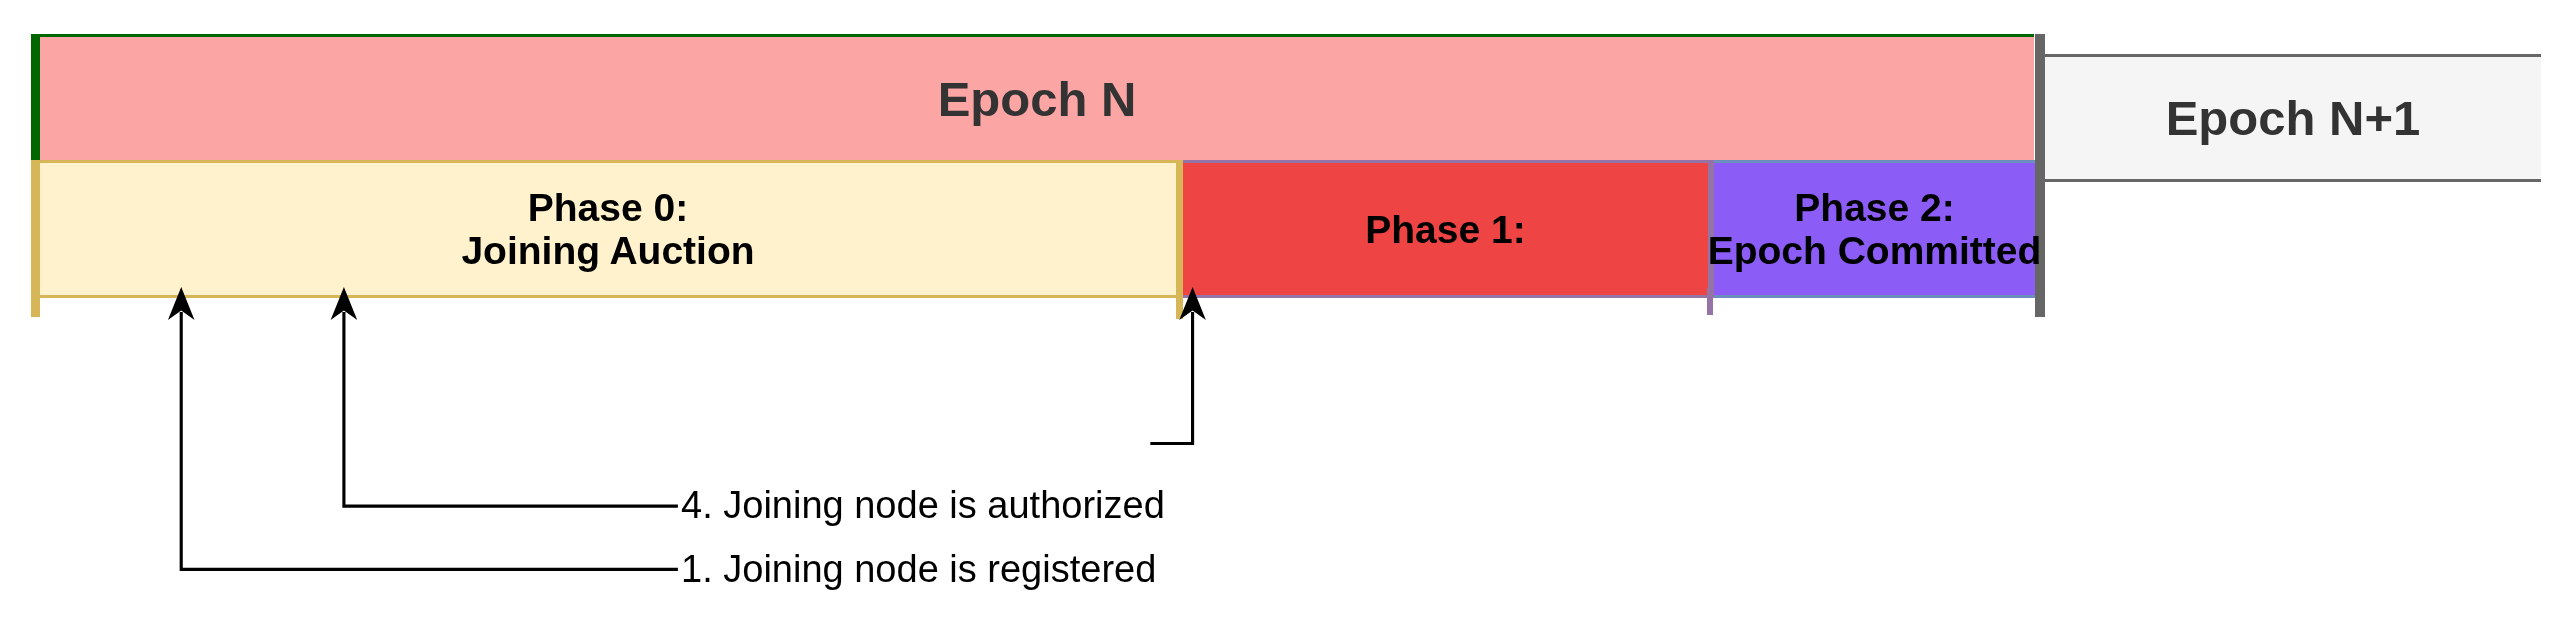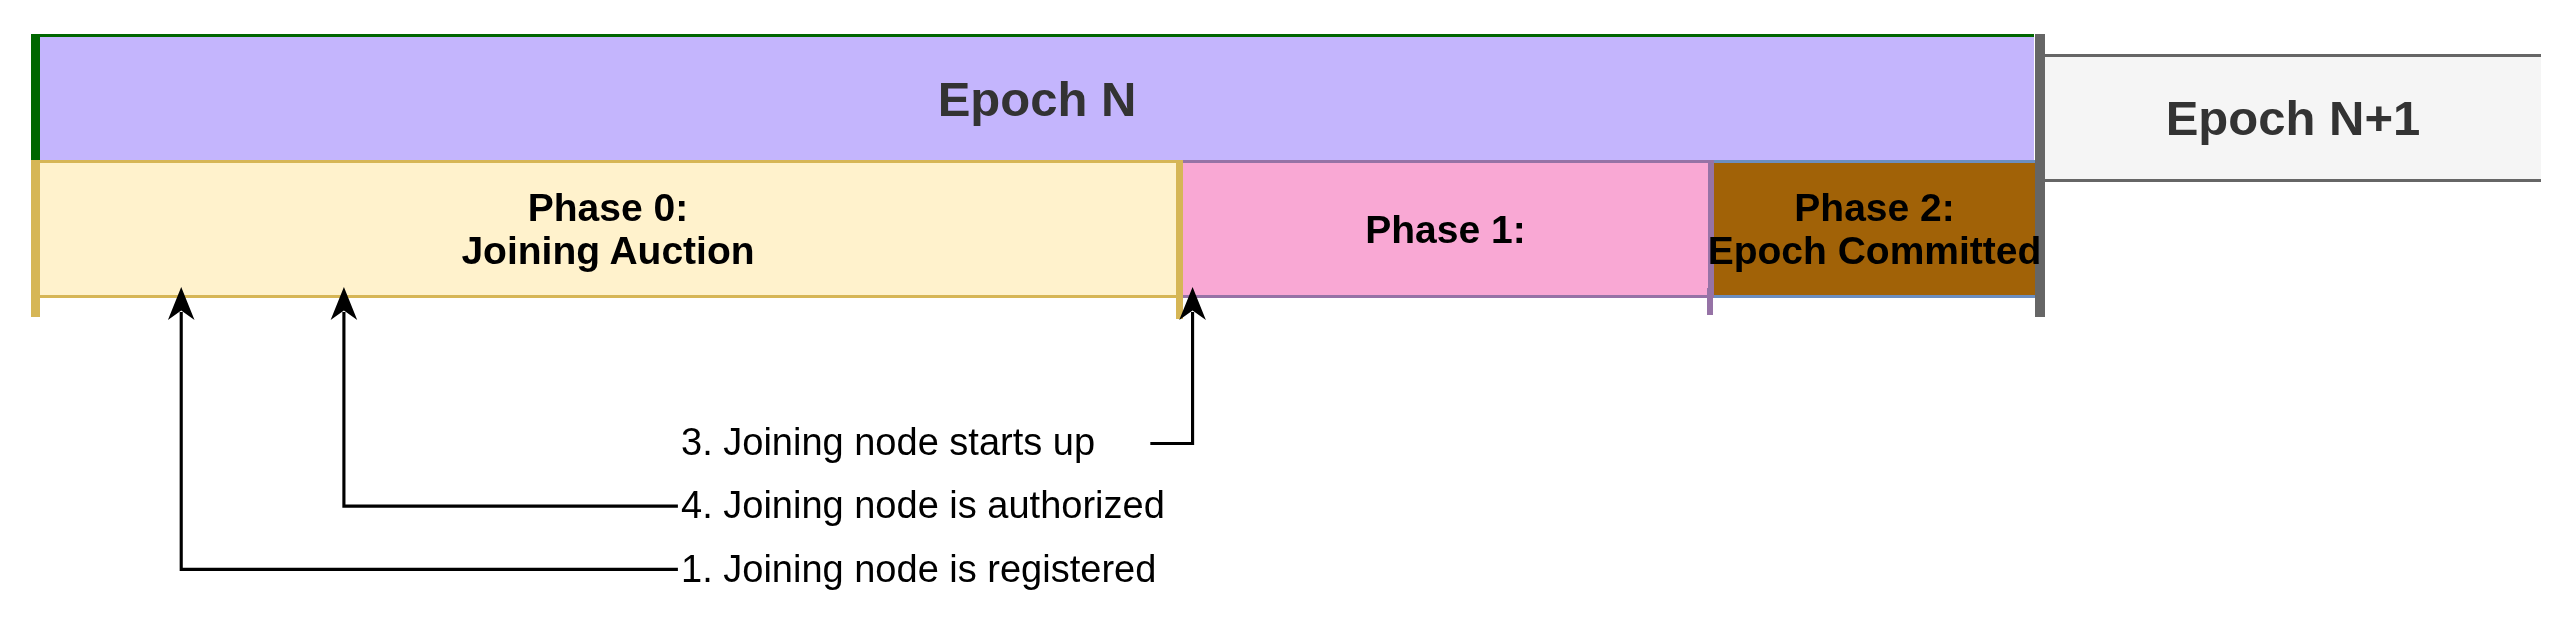--- a/index.html
+++ b/index.html
@@ -85,44 +85,44 @@
   }
   .event-3 { top: 420px; }
   .event-2 { top: 483px; }
   .event-1 { top: 547px; }
 </style>
 </head>
 <body>
 
 <div class="canvas">
 
-  <div class="abs epoch-n" style="background-color: #c4b5fd; border-color: rgb(0, 102, 0);">
+  <div class="abs epoch-n" style="background-color: #fca5a5; border-color: rgb(0, 102, 0);">
     <span class="epoch-label">Epoch N</span>
   </div>
 
   <div class="abs epoch-n1" style="background-color: rgb(245, 245, 245); border-color: rgb(102, 102, 102); margin-top: 20px;">
     <span class="epoch-label">Epoch N+1</span>
   </div>
 
   <div class="abs divider" style="background-color: rgb(102, 102, 102);"></div>
 
   <div class="abs phase phase-0" style="background-color: rgb(255, 242, 204); border-color: rgb(214, 182, 86);">
     <div class="phase-label">
       <span>Phase 0:</span>
       <span>Joining Auction</span>
     </div>
   </div>
 
-  <div class="abs phase phase-1" style="background-color: #f9a8d4; border-color: rgb(150, 115, 166);">
+  <div class="abs phase phase-1" style="background-color: #ef4444; border-color: rgb(150, 115, 166);">
     <div class="phase-label">
       <span>Phase 1:</span>
     </div>
   </div>
 
-  <div class="abs phase phase-2" style="background-color: #a16207; border-color: rgb(108, 142, 191);">
+  <div class="abs phase phase-2" style="background-color: #8b5cf6; border-color: rgb(108, 142, 191);">
     <div class="phase-label">
       <span>Phase 2:</span>
       <span>Epoch Committed</span>
     </div>
   </div>
 
   <div class="abs tick tick-start" style="background-color: rgb(214, 182, 86);"></div>
   <div class="abs tick tick-p0-end" style="background-color: rgb(214, 182, 86);"></div>
   <div class="abs tick tick-p1-end" style="background-color: rgb(150, 115, 166);"></div>
 
@@ -134,18 +134,17 @@
     <g style="stroke: rgb(0, 0, 0);">
       <path d="M866 647 L439 647 L439 399" fill="none" stroke="#000000" stroke-width="4"></path>
       <polygon points="439,367 422,409 439,397 456,409" stroke="none" fill="#000000"></polygon>
     </g>
     <g style="stroke: rgb(0, 0, 0);">
       <path d="M1470 567 L1524 567 L1524 399" fill="none" stroke="#000000" stroke-width="4"></path>
       <polygon points="1524,367 1507,409 1524,397 1541,409" stroke="none" fill="#000000"></polygon>
     </g>
   </svg>
 
-  <div class="abs event-label event-3">3. Joining node starts up</div>
   <div class="abs event-label event-2">4. Joining node is authorized</div>
   <div class="abs event-label event-1">1. Joining node is registered</div>
 
 </div>
 
 
 </body></html>

